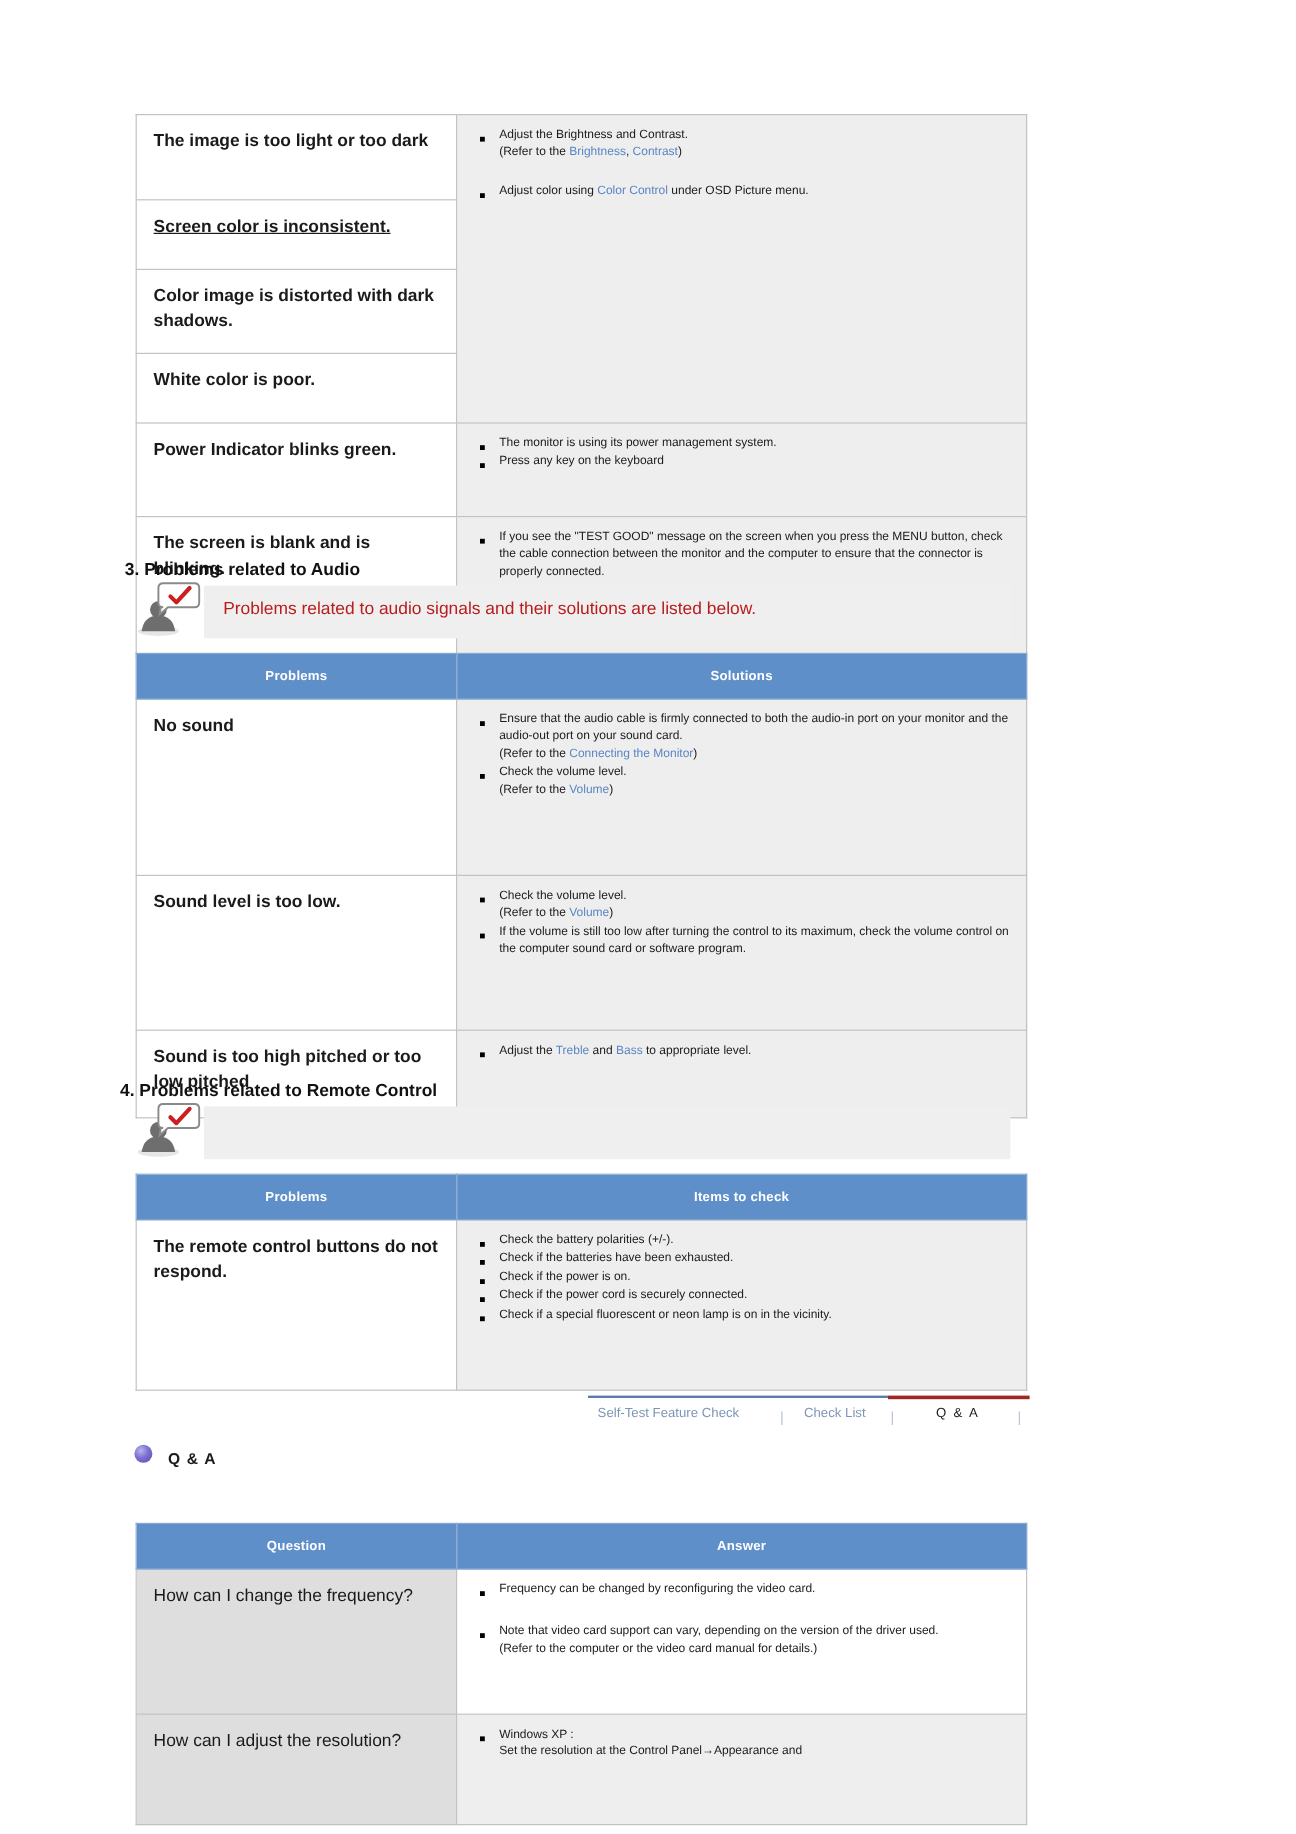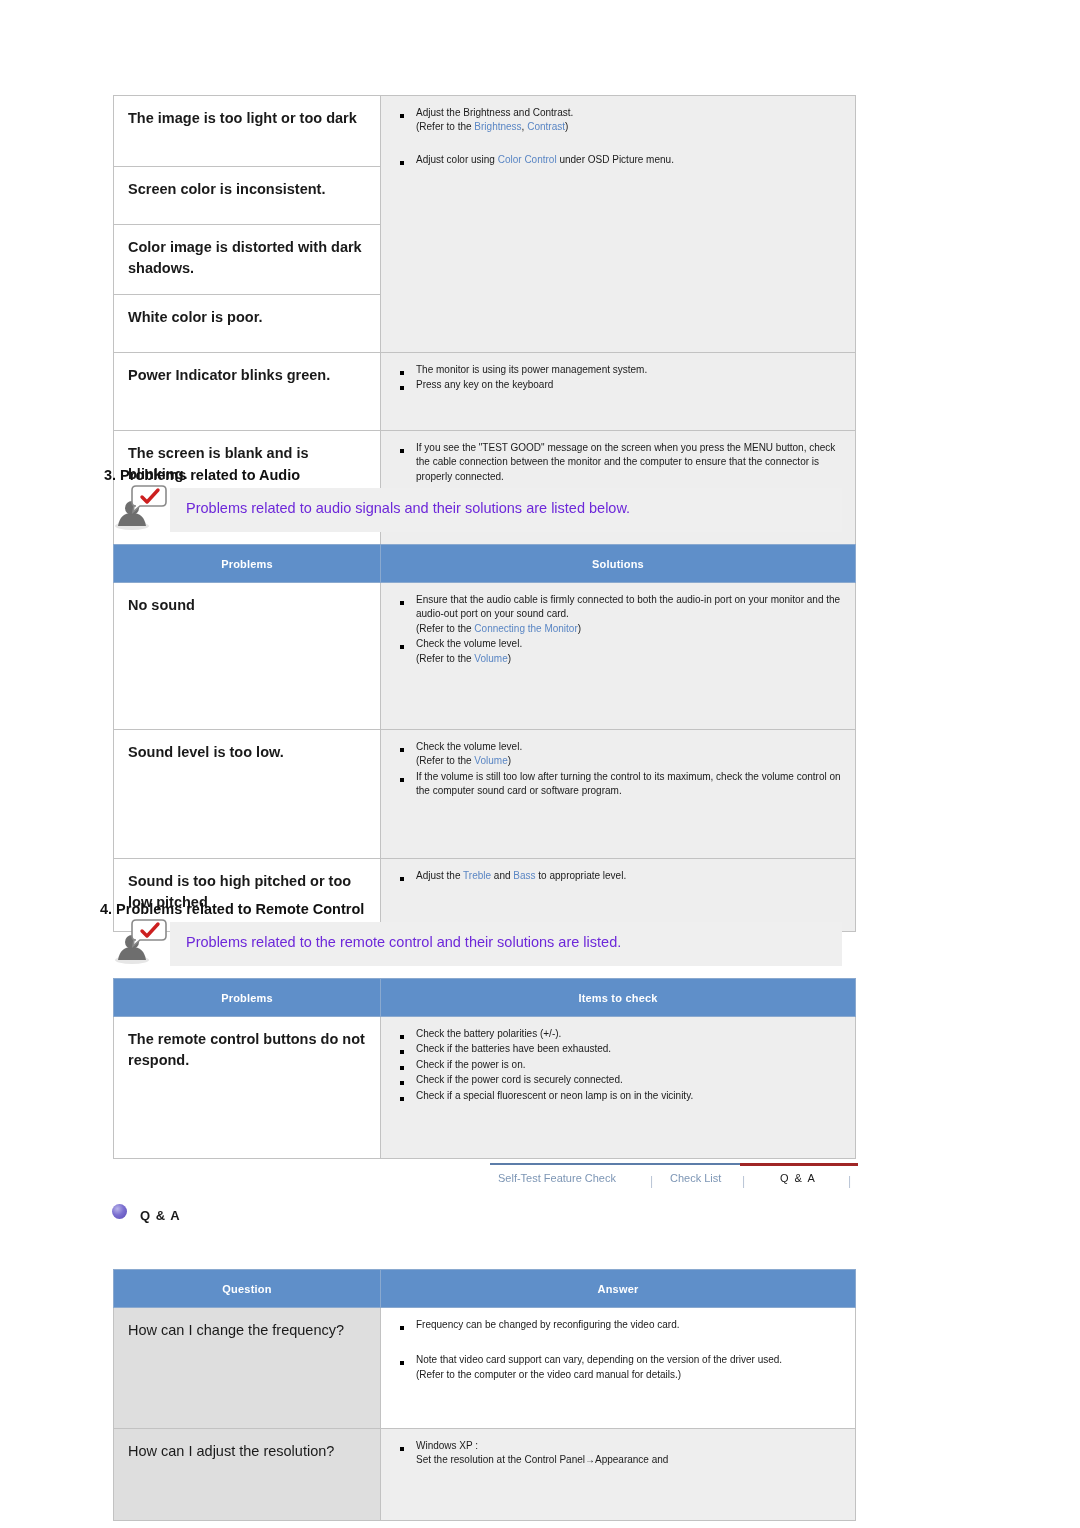--- a/index.html
+++ b/index.html
@@ -120,21 +120,21 @@
     top: 0;
     width: 672px;
     height: 44px;
     background: #efefef;
   }
   .note-txt {
     position: absolute;
     left: 86px;
     top: 12px;
     font-size: 14.5px;
-    color: #6d28d9;
+    color: #b91c1c;
     white-space: nowrap;
   }
   .note-icon {
     position: absolute;
     left: 12px;
     top: -6px;
     width: 56px;
     height: 50px;
   }
 
@@ -216,21 +216,21 @@
           </ul>
           <div style="height:17px"></div>
           <ul class="blist">
             <li>
               Adjust color using <span class="lnk">Color Control</span> under OSD Picture menu.
             </li>
           </ul>
         </td>
       </tr>
       <tr>
-        <td class="prob" style="height:33px;">Screen color is inconsistent.</td>
+        <td class="prob" style="height:33px;text-decoration:underline;">Screen color is inconsistent.</td>
       </tr>
       <tr>
         <td class="prob" style="height:45px;">Color image is distorted with dark shadows.</td>
       </tr>
       <tr>
         <td class="prob" style="height:33px;">White color is poor.</td>
       </tr>
       <tr>
         <td class="prob" style="height:53px;">Power Indicator blinks green.</td>
         <td class="sol">
@@ -325,21 +325,20 @@
     <div class="note-bar"></div>
     <div class="note-icon">
       <svg viewBox="0 0 56 50" width="56" height="50">
         <ellipse cx="20" cy="44" rx="17" ry="4" fill="#e6e6e6"></ellipse>
         <path d="M6 44 q2 -13 14 -13 q12 0 14 13 z" fill="#6e6e6e"></path>
         <circle cx="20" cy="26" r="7" fill="#6e6e6e"></circle>
         <path d="M24 4 h26 q4 0 4 4 v12 q0 4 -4 4 h-22 l-7 6 l1 -6 h2 q-4 0 -4 -4 v-12 q0 -4 4 -4 z" fill="#ffffff" stroke="#8a8a8a" stroke-width="1.6"></path>
         <path d="M30 15 l5 5 l11 -12" fill="none" stroke="#cc1f1f" stroke-width="3.4" stroke-linecap="round" stroke-linejoin="round"></path>
       </svg>
     </div>
-    <div class="note-txt">Problems related to the remote control and their solutions are listed.</div>
   </div>
 
   <table class="tbl" id="tbl-remote" style="left:113px; top:978px; width:742px;">
     <colgroup>
         <col class="col-prob">
         <col class="col-sol">
       </colgroup>
     <thead>
       <tr class="hdr">
         <th>Problems</th>

